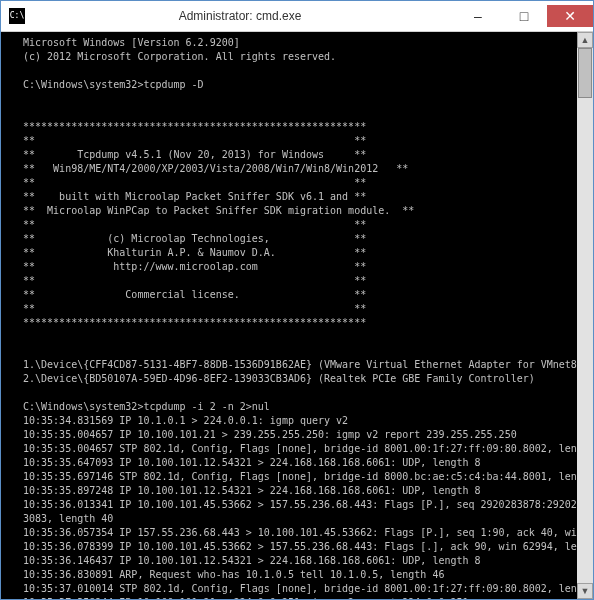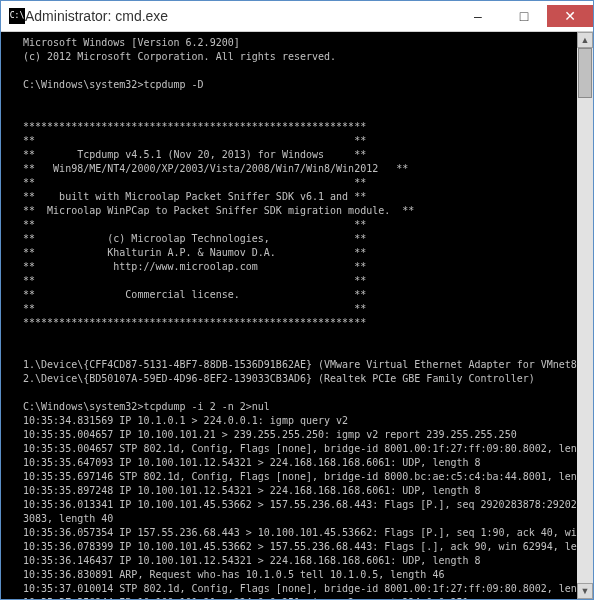--- a/index.html
+++ b/index.html
@@ -1,19 +1,19 @@
 <!DOCTYPE html>
 <html><head>
 <meta charset="utf-8">
 <style>
 html,body{margin:0;padding:0;font-family:"Segoe UI",Arial,sans-serif;font-size:12px;background:#fff}
 .window{width:594px;height:600px;margin:0;background:#fff;display:flex;flex-direction:column;box-sizing:border-box;border:1px solid #5a8ec6}
 .titlebar{height:30px;display:flex;align-items:center;background:#fff;border-bottom:1px solid #d0d0d0;position:relative}
 .titlebar .sys-icon{width:16px;height:16px;margin-left:8px;display:flex;align-items:center;justify-content:center;background:#000;color:#fff;font-size:8px;font-family:Consolas,monospace;line-height:16px}
-.titlebar .title{flex:1;font-size:14px;color:#333}
+.titlebar .title{flex:1;text-align:center;font-size:12px;color:#333}
 .win-btns{display:flex;height:22px}
 .win-btn{width:46px;height:22px;display:flex;align-items:center;justify-content:center;font-size:14px;color:#333;background:#fff}
 .win-btn.close{background:#c75050;color:#fff;font-size:14px}
 .client{flex:1;display:flex;overflow:hidden;background:#000}
 .console{flex:1;background:#000;color:#c0c0c0;font-family:"Lucida Console",Consolas,monospace;font-size:10px;line-height:14px;padding:4px 22px;white-space:pre;overflow:hidden}
 .scrollbar{width:16px;background:#dcdcdc;display:flex;flex-direction:column}
 .scroll-btn{height:16px;background:#dcdcdc;border:1px solid #a0a0a0;box-sizing:border-box;display:flex;align-items:center;justify-content:center;font-size:9px;color:#555}
 .scroll-track{flex:1;background:#e2e2e2;position:relative}
 .scroll-thumb{position:absolute;left:1px;right:1px;top:0;height:50px;background:#c0c0c0;border:1px solid #8a8a8a;box-sizing:border-box}
 </style>

